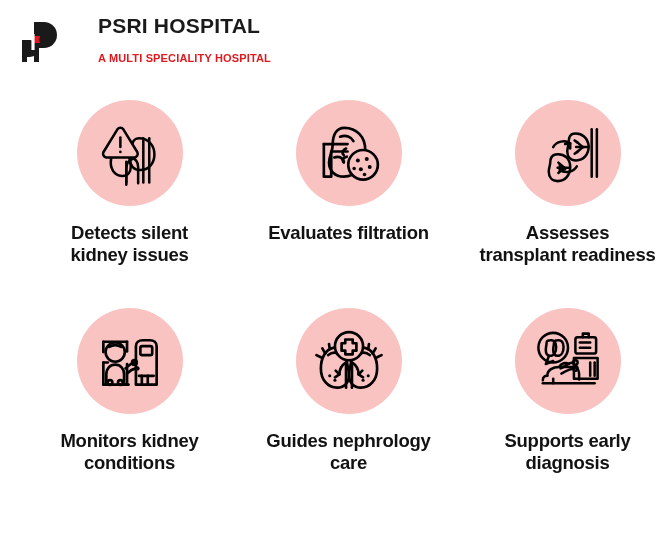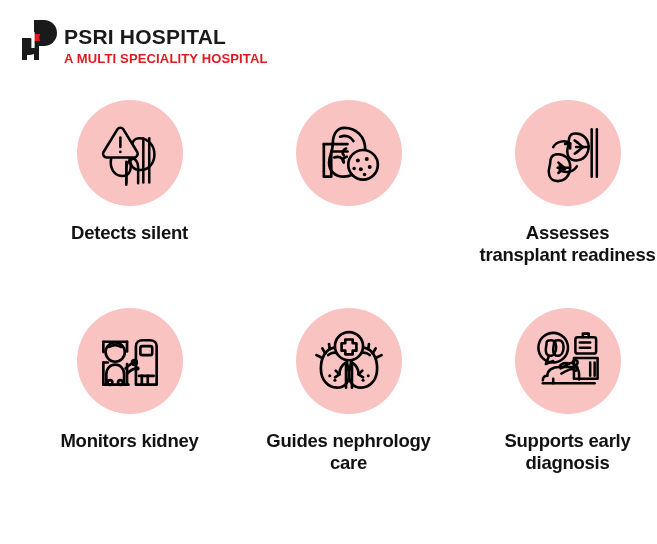--- a/index.html
+++ b/index.html
@@ -14,22 +14,23 @@
     overflow: hidden;
     position: relative;
   }
 
   
   .brand {
     position: absolute;
     left: 20px;
     top: 18px;
     display: flex;
-    align-items: flex-start;
+    align-items: flex-end;
     height: 46px;
+    gap: 34px;
   }
   .brand-mark {
     width: 40px;
     height: 44px;
     flex: 0 0 40px;
     margin-right: 4px;
   }
   .brand-text {
     display: flex;
     flex-direction: column;
@@ -38,26 +39,26 @@
   }
   .brand-name {
     font-size: 21px;
     font-weight: bold;
     letter-spacing: 0.2px;
     color: #1a1a1a;
     line-height: 1;
     white-space: nowrap;
   }
   .brand-tagline {
-    font-size: 13px;
+    font-size: 11px;
     font-weight: bold;
     color: #e0191f;
     letter-spacing: 0.15px;
     line-height: 1;
-    margin-top: 5px;
+    margin-top: 17px;
     white-space: nowrap;
   }
 
   
   .grid {
     position: absolute;
     left: 0;
     top: 100px;
     width: 657px;
     display: grid;
@@ -138,20 +139,21 @@
           <path d="M45 62 l0 28"></path>
 
           <path d="M33 18 a5 5 0 0 1 8 0 l19 31 a5 5 0 0 1 -4 7 h-38 a5 5 0 0 1 -4 -7 z" fill="#f9c3c2"></path>
           <path d="M37 29 l0 13"></path>
           <circle cx="37" cy="48.5" r="1.8" fill="#000" stroke="none"></circle>
         </svg>
       </span>
     </div>
     <div class="caption">
       <span>Detects silent</span><br>
+      <span>kidney issues</span>
     </div>
   </div>
 
   <div class="cell">
     <div class="badge" style="background:#f9c3c2">
       <span>
         <svg viewBox="0 0 100 100" fill="none" stroke="#000" stroke-width="3.6" stroke-linecap="round" stroke-linejoin="round" xmlns="http://www.w3.org/2000/svg">
 
           <path d="M44 16 c16 0 28 12 28 30 0 22 -13 36 -29 36 -12 0 -20 -8 -20 -19 0 -9 5 -15 5 -24 0 -12 4 -23 16 -23 z"></path>
 
@@ -167,21 +169,21 @@
           <circle cx="62" cy="60" r="2.7" fill="#000" stroke="none"></circle>
           <circle cx="74" cy="58" r="2.7" fill="#000" stroke="none"></circle>
           <circle cx="78" cy="69" r="2.7" fill="#000" stroke="none"></circle>
           <circle cx="66" cy="72" r="2.7" fill="#000" stroke="none"></circle>
           <circle cx="57" cy="71" r="2.4" fill="#000" stroke="none"></circle>
           <circle cx="71" cy="79" r="2.4" fill="#000" stroke="none"></circle>
         </svg>
       </span>
     </div>
     <div class="caption">
-      <br>
+      <span>Evaluates filtration</span><br>
     </div>
   </div>
 
   <div class="cell">
     <div class="badge" style="background:#f9c3c2">
       <span>
         <svg viewBox="0 0 100 100" fill="none" stroke="#000" stroke-width="3.4" stroke-linecap="round" stroke-linejoin="round" xmlns="http://www.w3.org/2000/svg">
 
           <path d="M57 24 c12 -2 20 6 21 17 0 11 -7 19 -17 19 -8 0 -12 -5 -12 -12 0 -5 2 -9 2 -13 0 -6 1 -10 6 -11 z"></path>
           <path d="M70 42 l6 0"></path>
@@ -241,20 +243,21 @@
 
           <path d="M58 52 c-8 0 -10 5 -14 8"></path>
           <circle cx="56" cy="52" r="3.2"></circle>
           <path d="M58 60 c-6 1 -9 4 -12 7"></path>
           <circle cx="60" cy="60" r="3" fill="#000" stroke="none"></circle>
         </svg>
       </span>
     </div>
     <div class="caption">
       <span>Monitors kidney</span><br>
+      <span>conditions</span>
     </div>
   </div>
 
   <div class="cell">
     <div class="badge" style="background:#f9c3c2">
       <span>
         <svg viewBox="0 0 100 100" fill="none" stroke="#000" stroke-width="3.6" stroke-linecap="round" stroke-linejoin="round" xmlns="http://www.w3.org/2000/svg">
 
           <path d="M30 32 c-12 2 -18 14 -18 28 0 15 9 26 22 26 10 0 16 -7 16 -17 0 -8 -3 -13 -3 -21 0 -10 -4 -17 -17 -16 z"></path>
           <path d="M22 42 c5 -4 10 -4 14 -1"></path>

